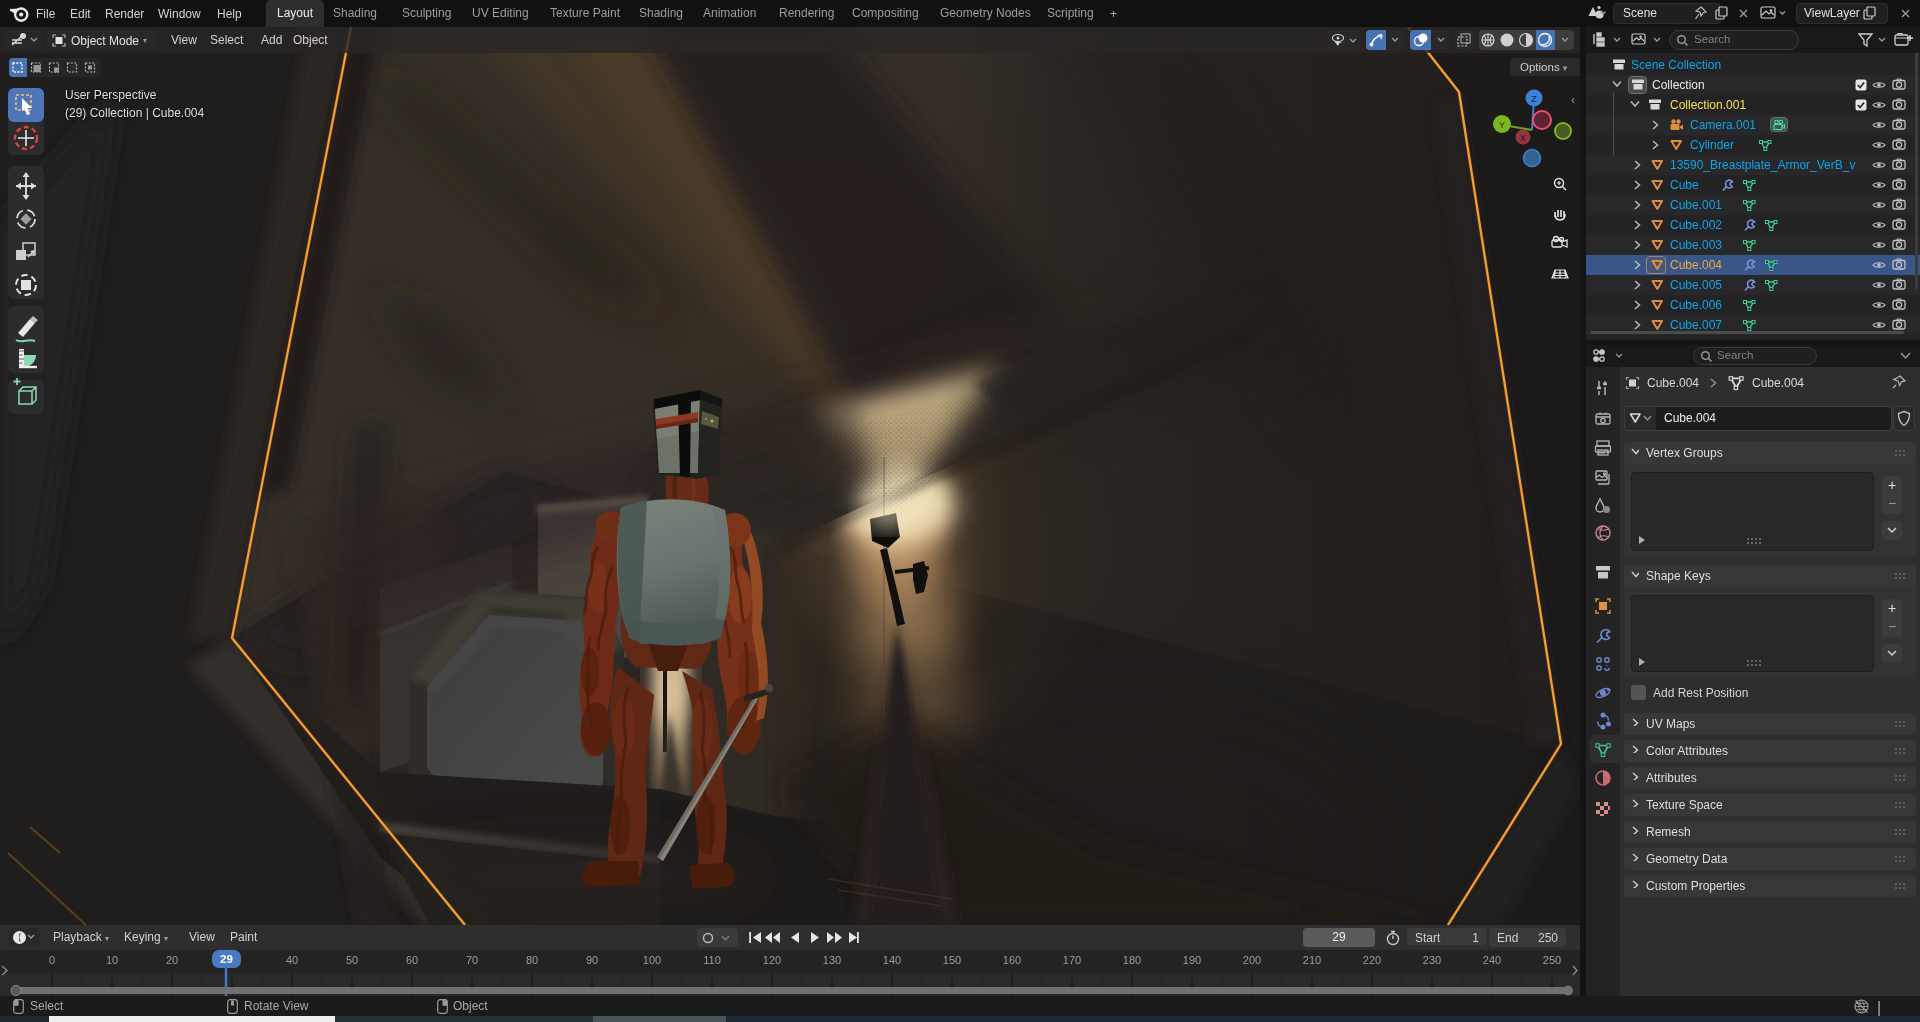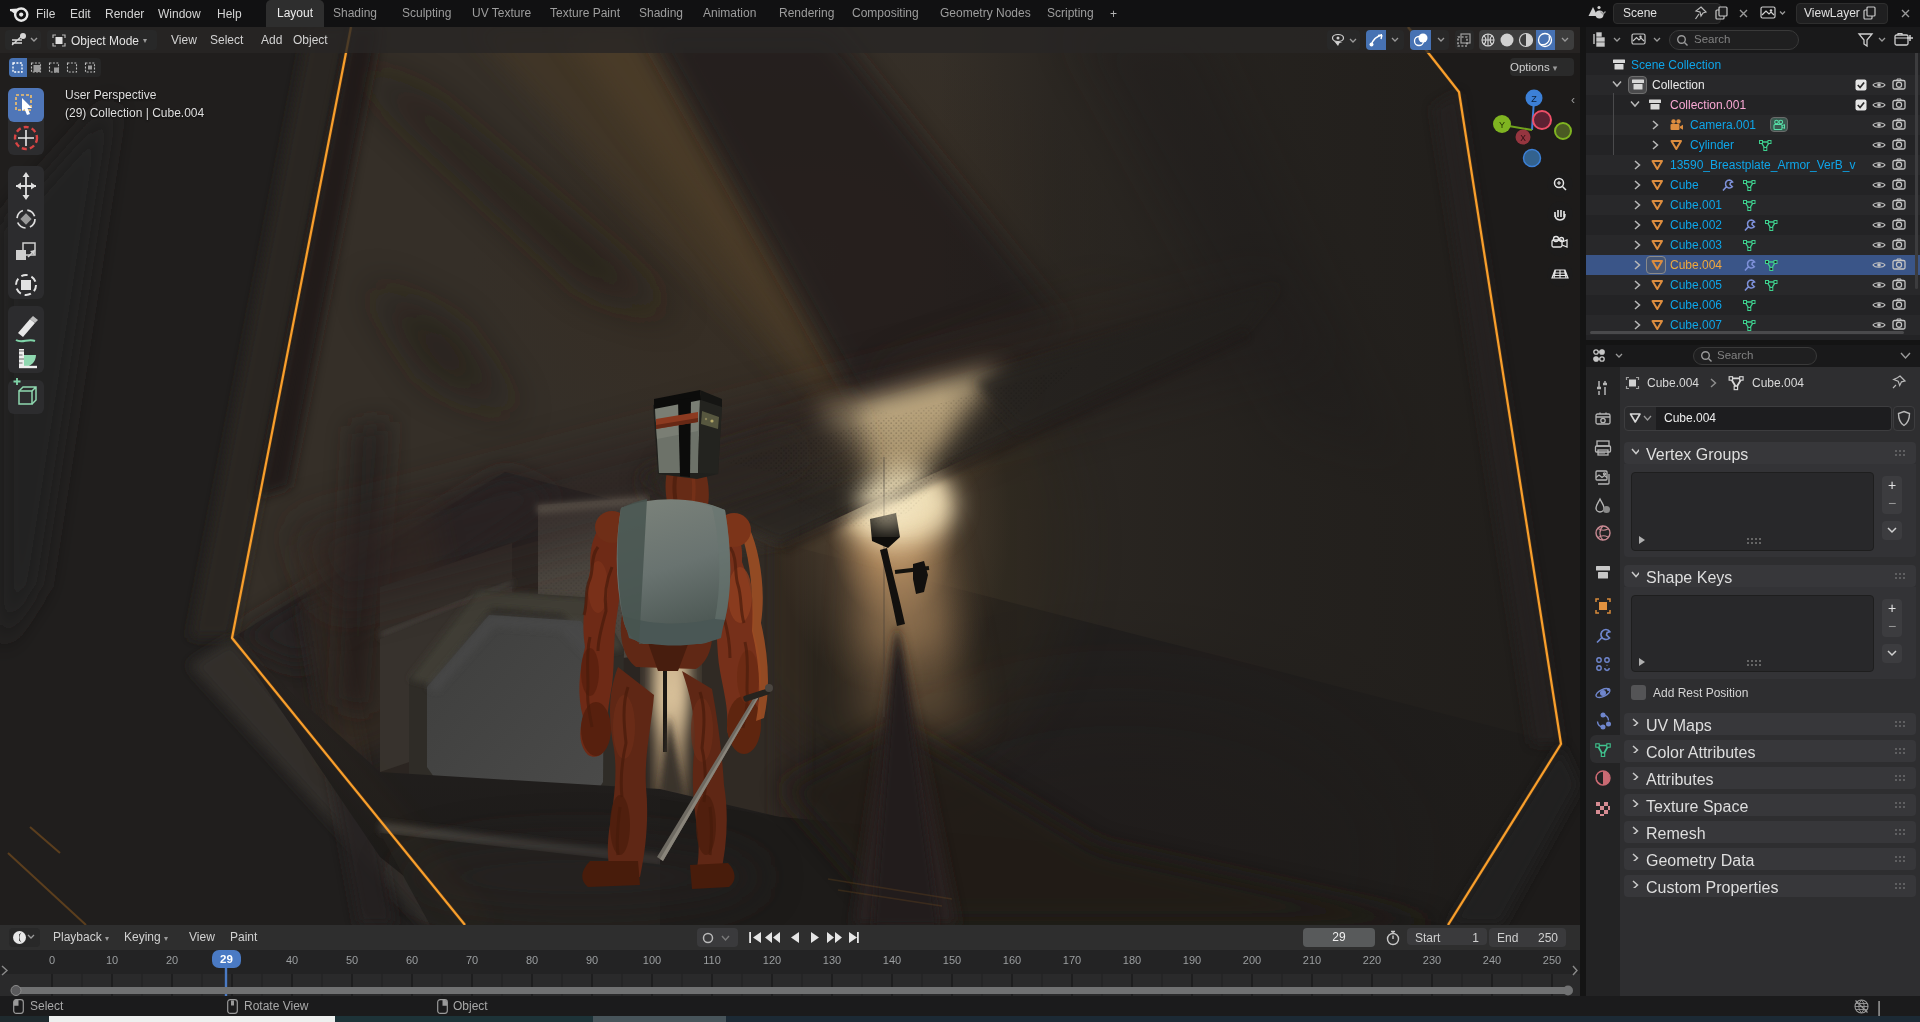--- a/index.html
+++ b/index.html
@@ -17,21 +17,21 @@
   .hbtn{position:absolute;background:#282828;border-radius:4px;color:#d6d6d6;font-size:12px;}
   
   #outliner{left:1586px;top:27px;width:334px;height:313px;background:#232325;overflow:hidden;}
   #outlhead{left:1586px;top:27px;width:334px;height:26px;background:#19191a;z-index:5;}
   #props{left:1586px;top:345px;width:334px;height:651px;background:#2e2e30;}
   #propshead{left:1586px;top:345px;width:334px;height:22px;background:#19191a;z-index:5;}
   #proptabs{left:1586px;top:367px;width:34px;height:629px;background:#232324;}
   .row{position:absolute;left:0;width:334px;height:20px;}
   .rtxt{position:absolute;top:3px;font-size:12px;color:#0ea5e9;white-space:nowrap;}
   .panelh{position:absolute;left:38px;width:292px;height:22px;background:#37373a;border-radius:4px;}
-  .panelh .pt{position:absolute;left:22px;top:4px;font-size:16px;color:#dedede;}
+  .panelh .pt{position:absolute;left:22px;top:4px;font-size:12px;color:#dedede;}
   .chev{position:absolute;left:7px;top:5px;width:8px;height:8px;color:#b0b0b0;}
   .grip{position:absolute;right:8px;top:7px;width:14px;height:8px;opacity:.55;}
   
   #timeline{left:0;top:925px;width:1580px;height:71px;background:#232323;}
   #tlhead{position:absolute;left:0;top:0;width:1580px;height:25px;background:#2e2e2e;}
   #statusbar{left:0;top:996px;width:1920px;height:20px;background:#1b1b1c;}
   #bottomstrip{left:0;top:1016px;width:1920px;height:6px;background:#1d2b36;}
   .sep-v{position:absolute;background:#141414;}
 </style></head>
 <body>
@@ -350,21 +350,21 @@
       <g fill="none" stroke="#8fd8b0" stroke-width="1.5">
         <rect x="11" y="303" width="13" height="13"></rect>
         <path d="M11 303 l4 -4 h13 v13 l-4 4 M24 303 l4 -4 M24 316 l4 -4 v-13"></path>
       </g>
       <path d="M9 297 v-7 M5.5 293.5 h7" stroke="#7fd4a8" stroke-width="1.8"></path>
     </svg>
     
     <div class="abs" style="left:65px;top:61px;font-size:12px;color:#dfdfdf;text-shadow:0 1px 2px rgba(0,0,0,.7)">User Perspective</div>
     <div class="abs" style="left:65px;top:79px;font-size:12px;color:#dfdfdf;text-shadow:0 1px 2px rgba(0,0,0,.7)">(29) Collection | Cube.004</div>
     
-    <div class="abs" style="left:1510px;top:31px;width:64px;height:18px;background:#2a2a2a;border-radius:4px;color:#cfcfcf;font-size:11.5px;text-align:left;padding-left:0;line-height:18px">Options <span style="font-size:9px;color:#9a9a9a">▾</span></div>
+    <div class="abs" style="left:1510px;top:31px;width:64px;height:18px;background:#2a2a2a;border-radius:4px;color:#cfcfcf;font-size:11.5px;text-align:left;padding-left:10px;line-height:18px">Options <span style="font-size:9px;color:#9a9a9a">▾</span></div>
     <div class="abs" style="left:1571px;top:66px;color:#9a9a9a;font-size:12px">‹</div>
     
     <svg class="abs" style="left:1485px;top:58px" width="95" height="95" viewBox="0 0 95 95">
       <g stroke-width="2">
           <line x1="49" y1="14" x2="47" y2="45" stroke="#3d7fd6"></line>
           <line x1="18" y1="40" x2="47" y2="45" stroke="#6fa21c"></line>
         </g>
       <circle cx="49" cy="13" r="8.5" fill="#3c80d7"></circle>
         <text x="49" y="16.5" font-size="9" fill="#0c2038" text-anchor="middle" font-family="Liberation Sans">Z</text>
       <circle cx="57" cy="35" r="9" fill="#5d2233" stroke="#ee4f68" stroke-width="2"></circle>
@@ -412,21 +412,21 @@
       <path d="M1 6.2 L9.5 5.5" stroke="#e8e8e8" stroke-width="2.2"></path>
     </svg>
     <div class="menu" style="left:36px">File</div>
     <div class="menu" style="left:70px">Edit</div>
     <div class="menu" style="left:105px">Render</div>
     <div class="menu" style="left:158px">Window</div>
     <div class="menu" style="left:217px">Help</div>
     <div class="wtab on" style="left:266px">Layout</div>
     <div class="wtab" style="left:322px">Shading</div>
     <div class="wtab" style="left:391px">Sculpting</div>
-    <div class="wtab" style="left:461px">UV Texture</div>
+    <div class="wtab" style="left:461px">UV Editing</div>
     <div class="wtab" style="left:539px">Texture Paint</div>
     <div class="wtab" style="left:628px">Shading</div>
     <div class="wtab" style="left:692px">Animation</div>
     <div class="wtab" style="left:768px">Rendering</div>
     <div class="wtab" style="left:841px">Compositing</div>
     <div class="wtab" style="left:929px">Geometry Nodes</div>
     <div class="wtab" style="left:1036px">Scripting</div>
     <div class="menu" style="left:1110px;color:#b5b5b5">+</div>
     <svg class="abs" style="left:1587px;top:4px" width="20" height="19" viewBox="0 0 20 19">
       <path d="M6 3 L10.5 12 H1.5 Z" fill="#cfcfcf"></path>
@@ -648,21 +648,21 @@
     <svg class="abs" style="left:306px;top:50px" width="14" height="14">
         <use href="#s-camvis"></use>
       </svg>
 
     <svg class="abs" style="left:44px;top:73px" width="10" height="10">
         <use href="#s-arr-d"></use>
       </svg>
     <svg class="abs" style="left:62px;top:71px" width="14" height="14">
         <use href="#s-coll"></use>
       </svg>
-    <div class="rtxt" style="left:84px;top:71px;color:#f9a8d4">Collection.001</div>
+    <div class="rtxt" style="left:84px;top:71px;color:#fde047">Collection.001</div>
     <svg class="abs" style="left:269px;top:72px" width="12" height="12">
         <use href="#s-check"></use>
       </svg>
     <svg class="abs" style="left:286px;top:71px" width="14" height="14">
         <use href="#s-eye"></use>
       </svg>
     <svg class="abs" style="left:306px;top:70px" width="14" height="14">
         <use href="#s-camvis"></use>
       </svg>
 

